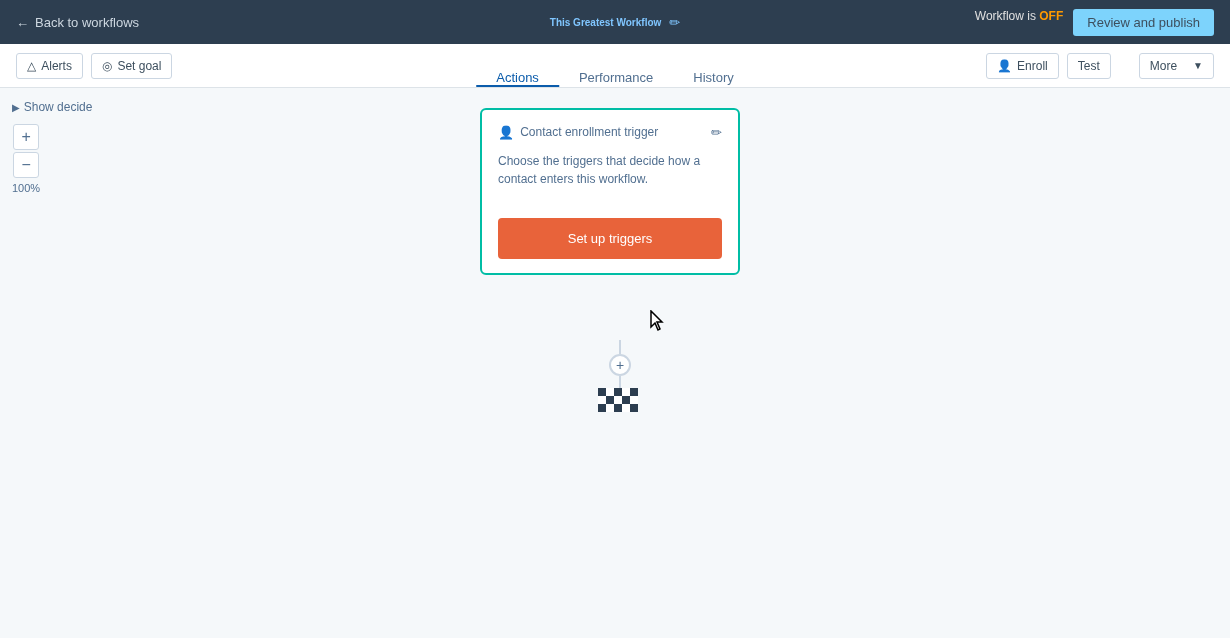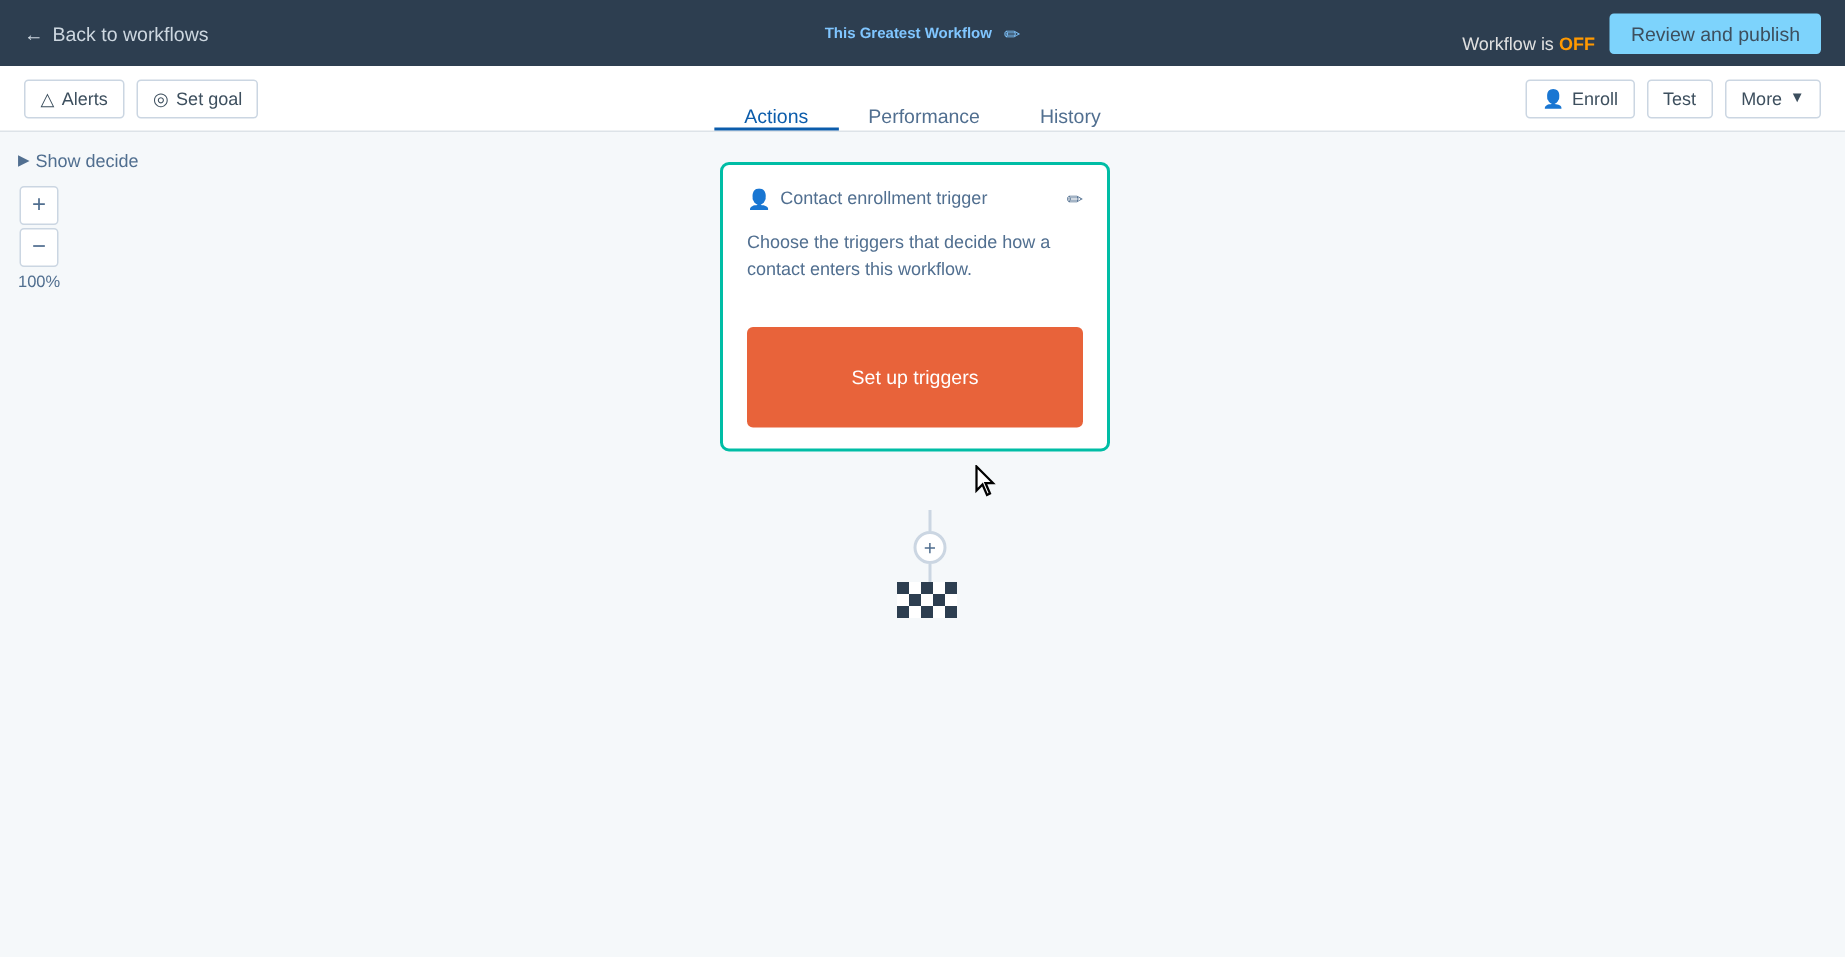--- a/index.html
+++ b/index.html
@@ -38,21 +38,21 @@
       font-weight: 600;
       color: #80c6ff;
     }
     .edit-icon {
       color: #80c6ff;
       font-size: 13px;
       cursor: pointer;
     }
     .top-bar-right {
       display: flex;
-      align-items: flex-end;
+      align-items: flex-start;
       gap: 10px;
     }
     .workflow-status {
       font-size: 12px;
       color: #e0e0e0;
     }
     .workflow-status span.off {
       color: #ff9900;
       font-weight: 600;
     }
@@ -226,21 +226,21 @@
       color: #516f90;
       line-height: 1.5;
     }
     .btn-trigger {
       display: block;
       width: 100%;
       background: #e8633a;
       color: white;
       border: none;
       border-radius: 4px;
-      padding: 26px 0;
+      padding: 13px 0;
       font-size: 13px;
       font-weight: 500;
       cursor: pointer;
       text-align: center;
     }
 
     
     .connector {
       position: absolute;
       left: 609px;
@@ -298,21 +298,22 @@
       left: 650px;
       top: 222px;
       width: 16px;
       height: 22px;
       pointer-events: none;
     }
 
     .btn-more-dropdown {
       display: flex;
       align-items: center;
-      gap: 5px;
+      gap: 16px;
+      margin-left: 20px;
     }
     .dropdown-arrow {
       font-size: 10px;
     }
   </style>
 </head>
 <body>
 
 <div class="top-bar">
   <div class="top-bar-left">

